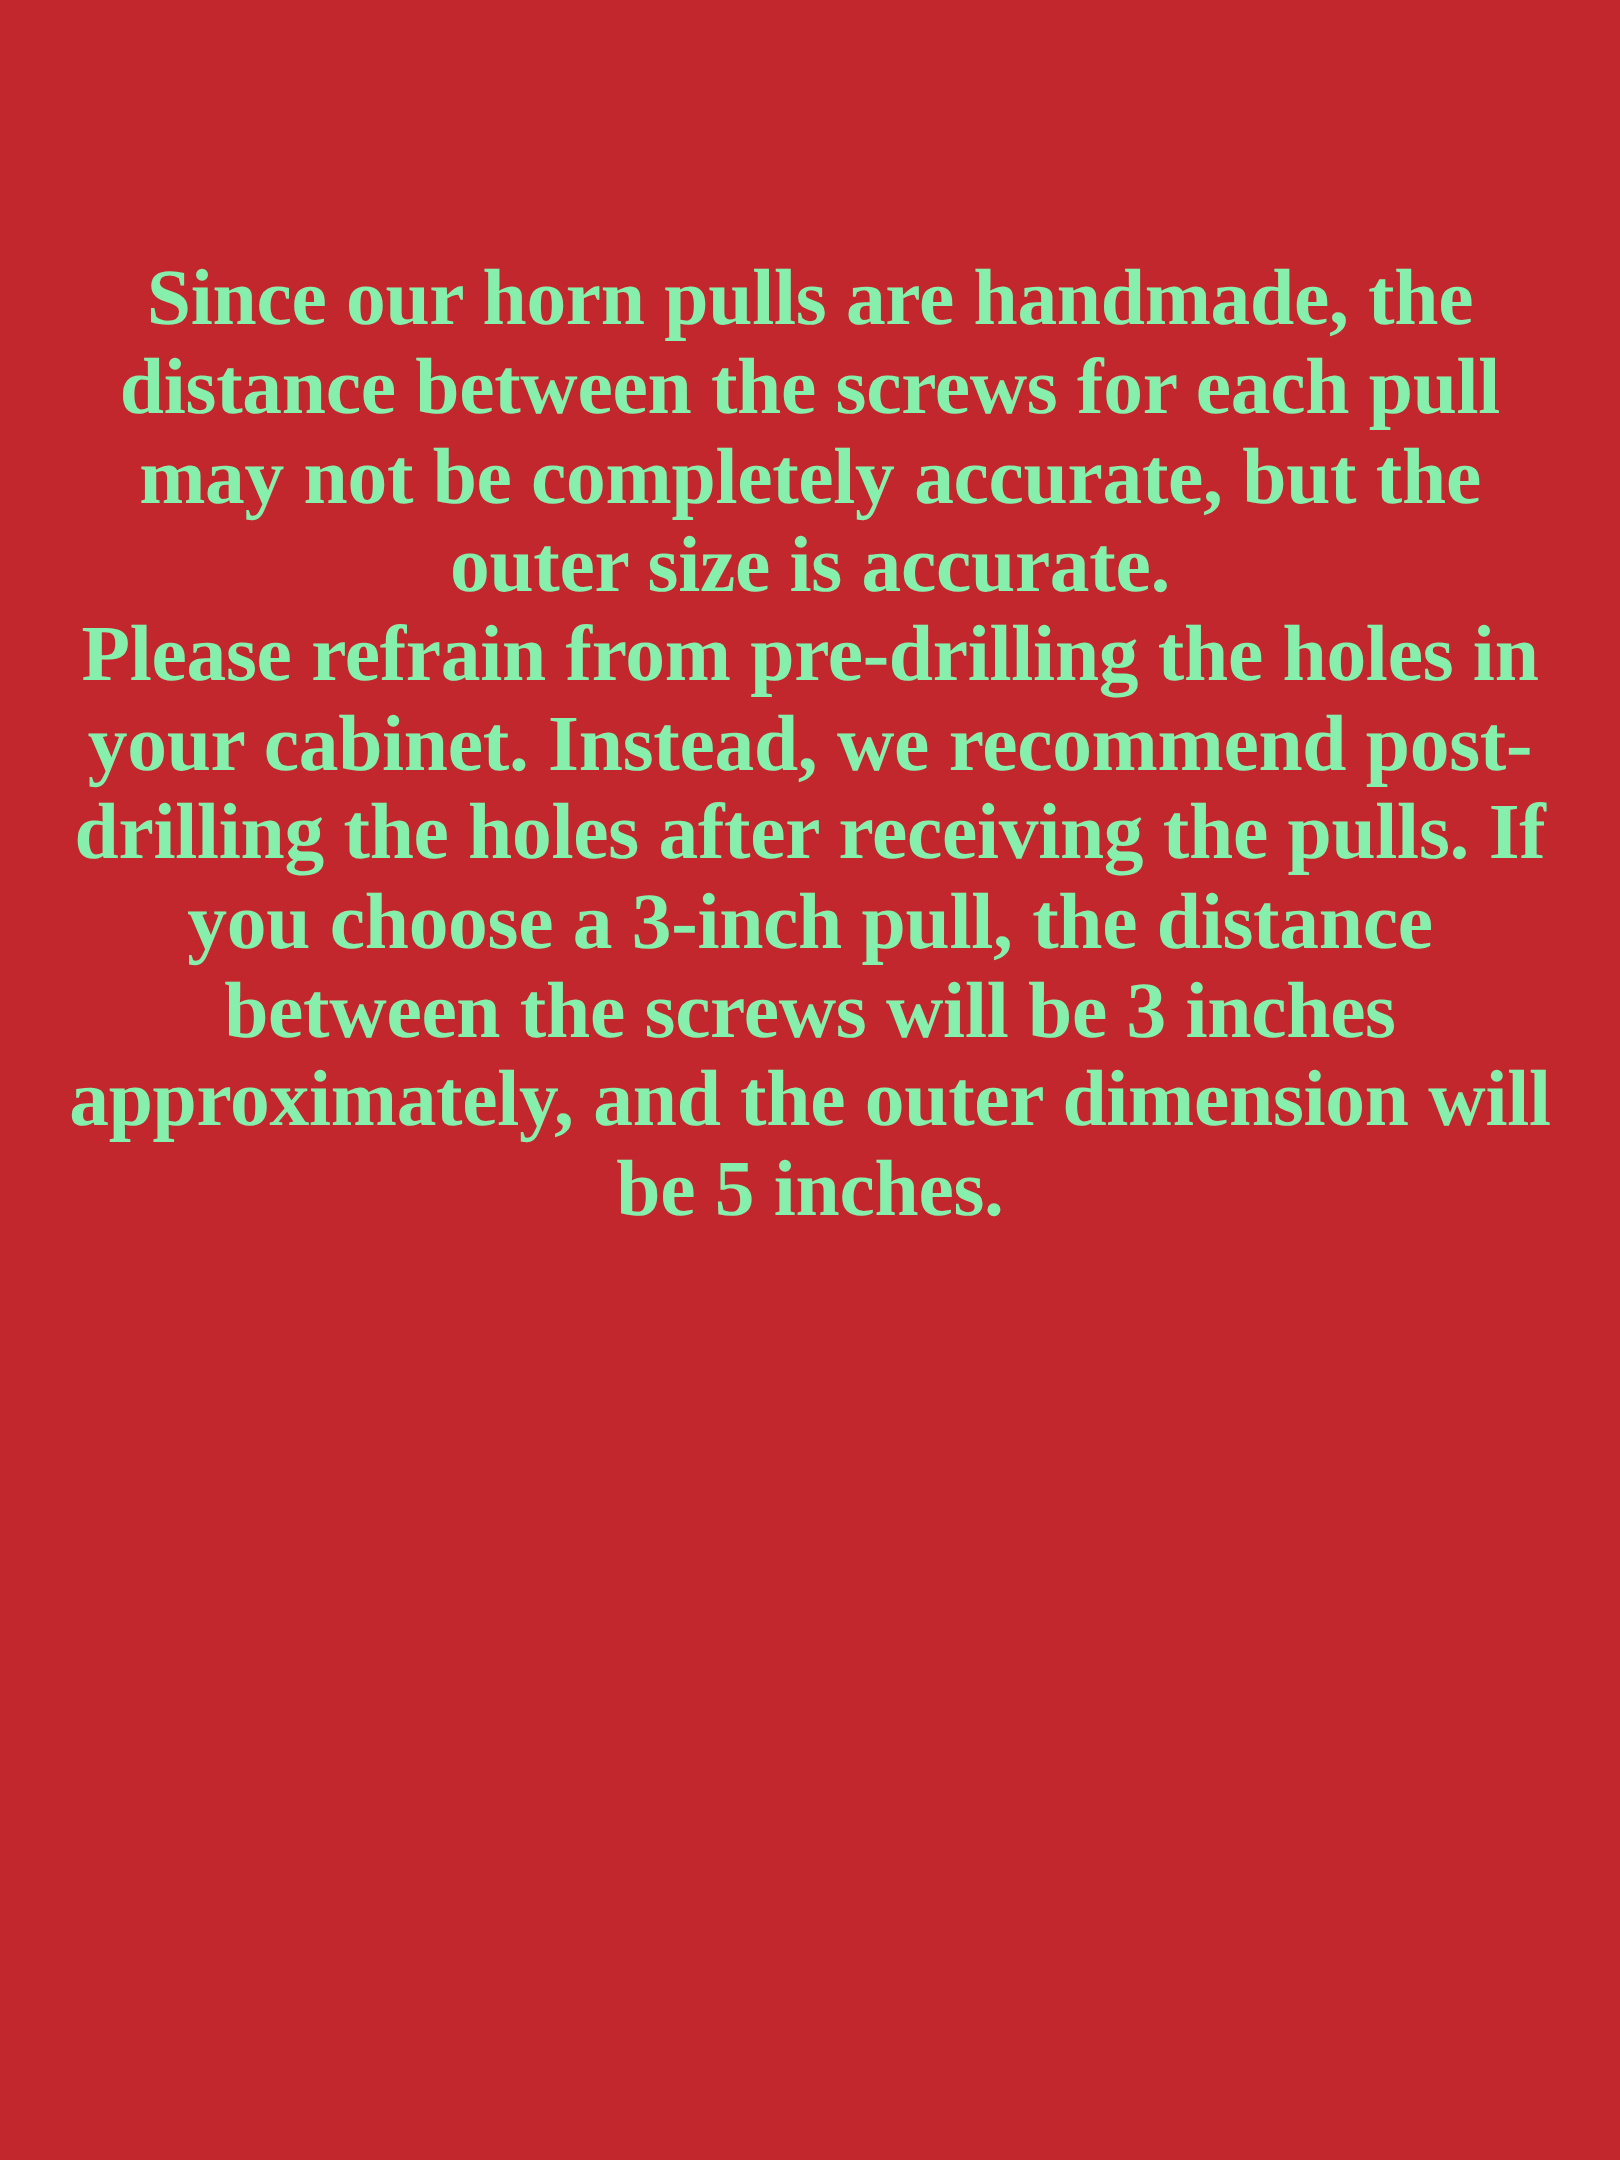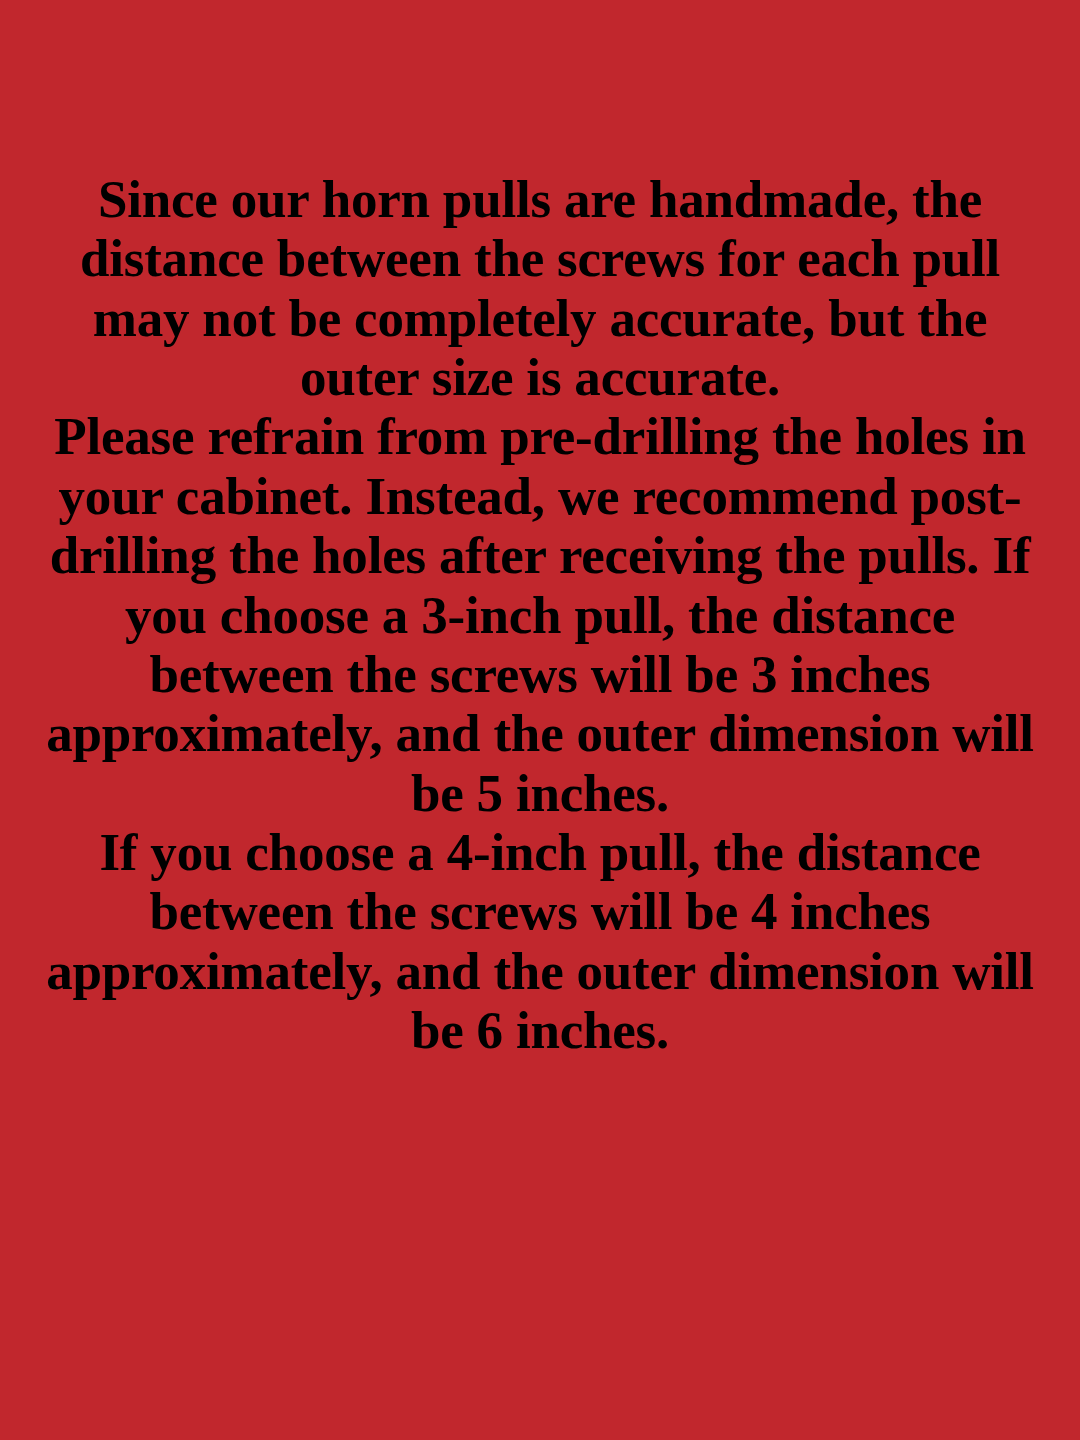--- a/index.html
+++ b/index.html
@@ -16,35 +16,34 @@
   .notice {
     width: 1080px;
     height: 1440px;
     box-sizing: border-box;
     padding: 170px 28px 60px 28px;
     display: flex;
     flex-direction: column;
     align-items: center;
   }
   .para {
-    color: #000000;
+    color: #86efac;
     text-align: center;
     font-weight: bold;
     font-size: 53px;
     line-height: 1.12;
     letter-spacing: -0.2px;
     margin: 0;
     width: 1024px;
   }
   .para + .para {
   }
   .p1 { width: 1012px; }
   .p2 { width: 1024px; }
   .p3 { width: 1000px; }
 </style>
 </head>
 <body>
 
 <div class="notice">
   <p class="para p1">Since our horn pulls are handmade, the distance between the screws for each pull may not be completely accurate, but the outer size is accurate.</p>
   <p class="para p2">Please refrain from pre-drilling the holes in your cabinet. Instead, we recommend post-drilling the holes after receiving the pulls. If you choose a 3-inch pull, the distance between the screws will be 3 inches approximately, and the outer dimension will be 5 inches.</p>
-  <p class="para p3">If you choose a 4-inch pull, the distance between the screws will be 4 inches approximately, and the outer dimension will be 6 inches.</p>
 </div>
 
 </body></html>

